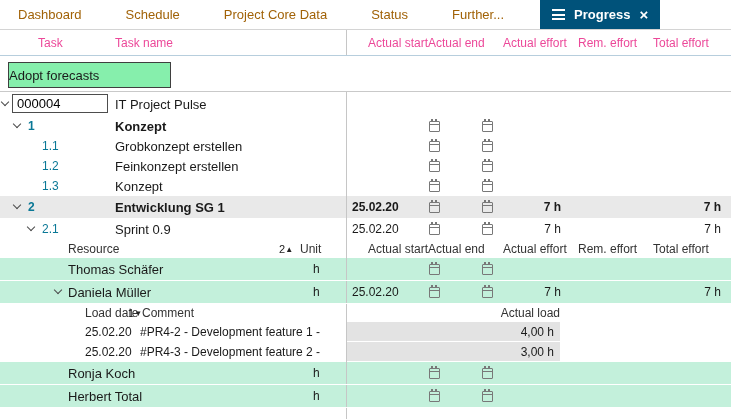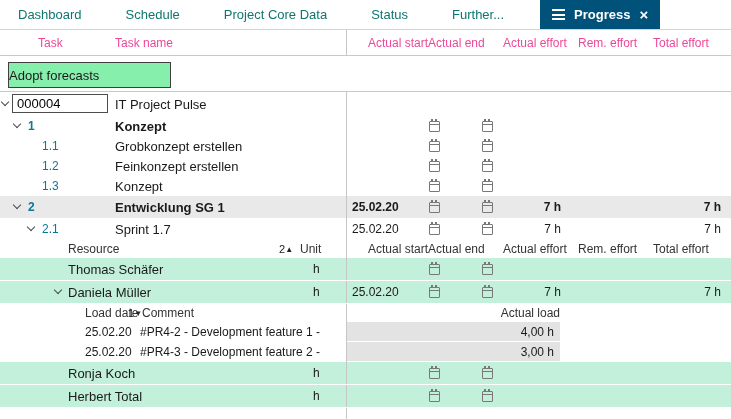--- a/index.html
+++ b/index.html
@@ -2,21 +2,21 @@
 <html><head>
 <meta charset="utf-8">
 <style>
   *{box-sizing:border-box;margin:0;padding:0}
   body{background:#fff}
   #app{width:731px;height:419px;position:relative;overflow:hidden;background:#fff;
        font-family:"Liberation Sans",sans-serif;font-size:12px;color:#1a1a1a}
 
   
   .tabbar{display:flex;height:30px;align-items:stretch;border-bottom:1px solid #d4d4d4;font-size:13px}
-  .tab{display:flex;align-items:center;padding:0 16px;margin-right:12px;white-space:nowrap;color:#0f766e;cursor:default}
+  .tab{display:flex;align-items:center;padding:0 16px;margin-right:12px;white-space:nowrap;color:#a16207;cursor:default}
   .tab:first-child{margin-left:2px}
   .tab-active{background:#00527a;color:#fff;font-weight:700;margin:0 0 0 8px;padding:0 12px;display:flex;align-items:center;gap:9px}
   .ham{display:inline-block;width:13px;height:11px;border-top:2px solid #fff;border-bottom:2px solid #fff;position:relative}
   .ham::after{content:"";position:absolute;left:0;right:0;top:2.5px;height:2px;background:#fff}
   .close{font-size:15px;font-weight:700;line-height:1}
   .close::before{content:"\00D7"}
 
   
   .row{display:flex;width:731px;position:relative;background:#fff}
   .l{flex:0 0 347px;position:relative;border-right:1px solid #c6c6c6}
@@ -237,21 +237,21 @@
       <div class="c ct">
           <span class="val">7 h</span>
         </div>
     </div>
   </div>
 
   <div class="row h22">
     <div class="l">
       <span class="chev px28"></span>
       <span class="at px42 num">2.1</span>
-      <span class="at px115 nm">Sprint 1.7</span>
+      <span class="at px115 nm">Sprint 0.9</span>
     </div>
     <div class="r">
       <div class="c cs">
           <span class="dt">25.02.20</span>
           <span class="cal"></span>
         </div>
       <div class="c ce">
           <span class="cal"></span>
         </div>
       <div class="c ca">

